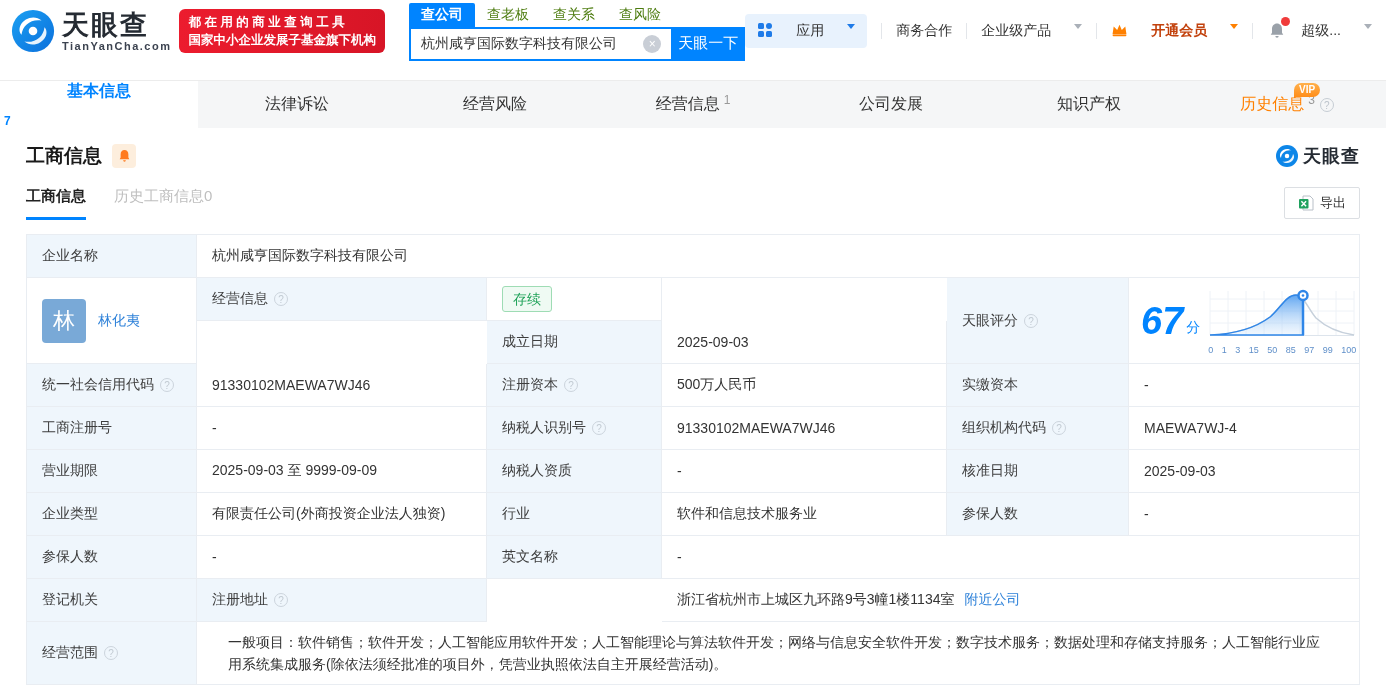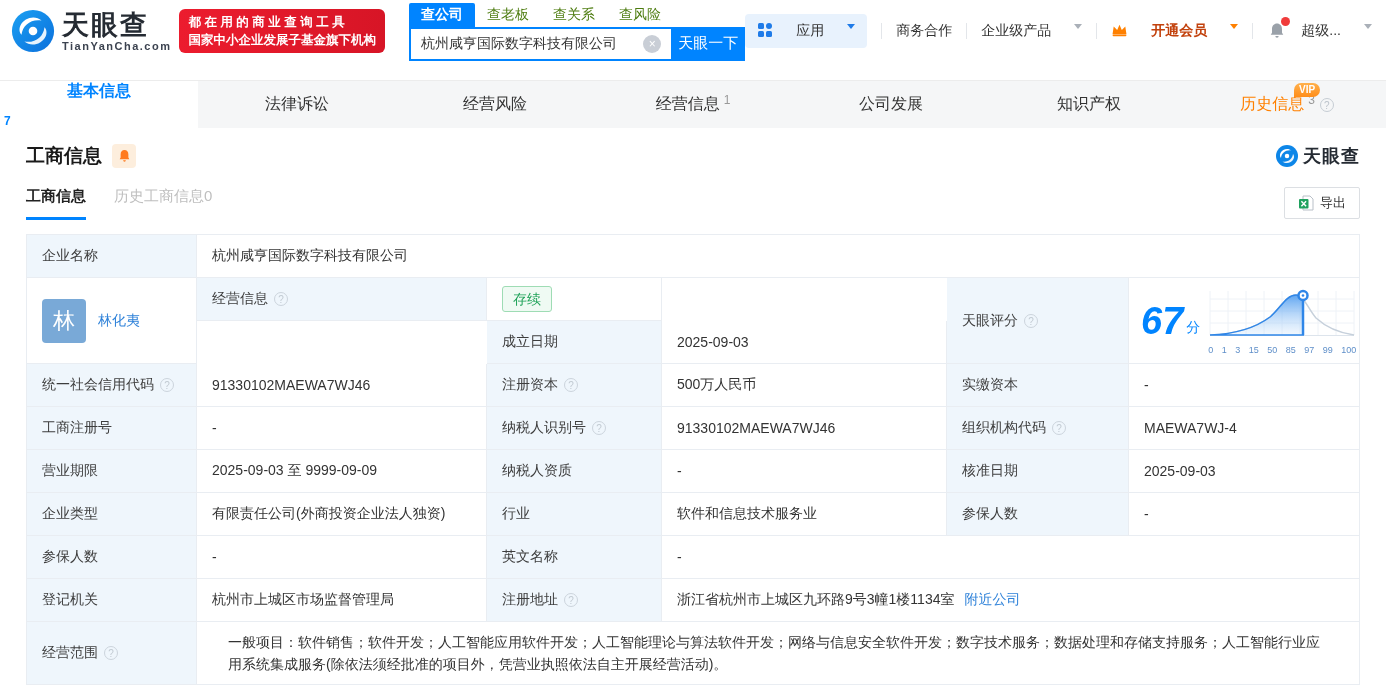--- a/index.html
+++ b/index.html
@@ -364,21 +364,20 @@
 
       <div class="trow" style="grid-auto-rows:43px">
         <div class="c lbl">参保人数</div>
         <div class="c">-</div>
         <div class="c lbl">英文名称</div>
         <div class="c sp3">-</div>
       </div>
 
       <div class="trow" style="grid-auto-rows:43px">
         <div class="c lbl">登记机关</div>
-        <div class="c">杭州市上城区市场监督管理局</div>
         <div class="c lbl">
           <span>注册地址</span>
             <span class="help">?</span>
         </div>
         <div class="c sp3">
           <span>浙江省杭州市上城区九环路9号3幢1楼1134室</span>
           <span class="alink">附近公司</span>
         </div>
       </div>
 

